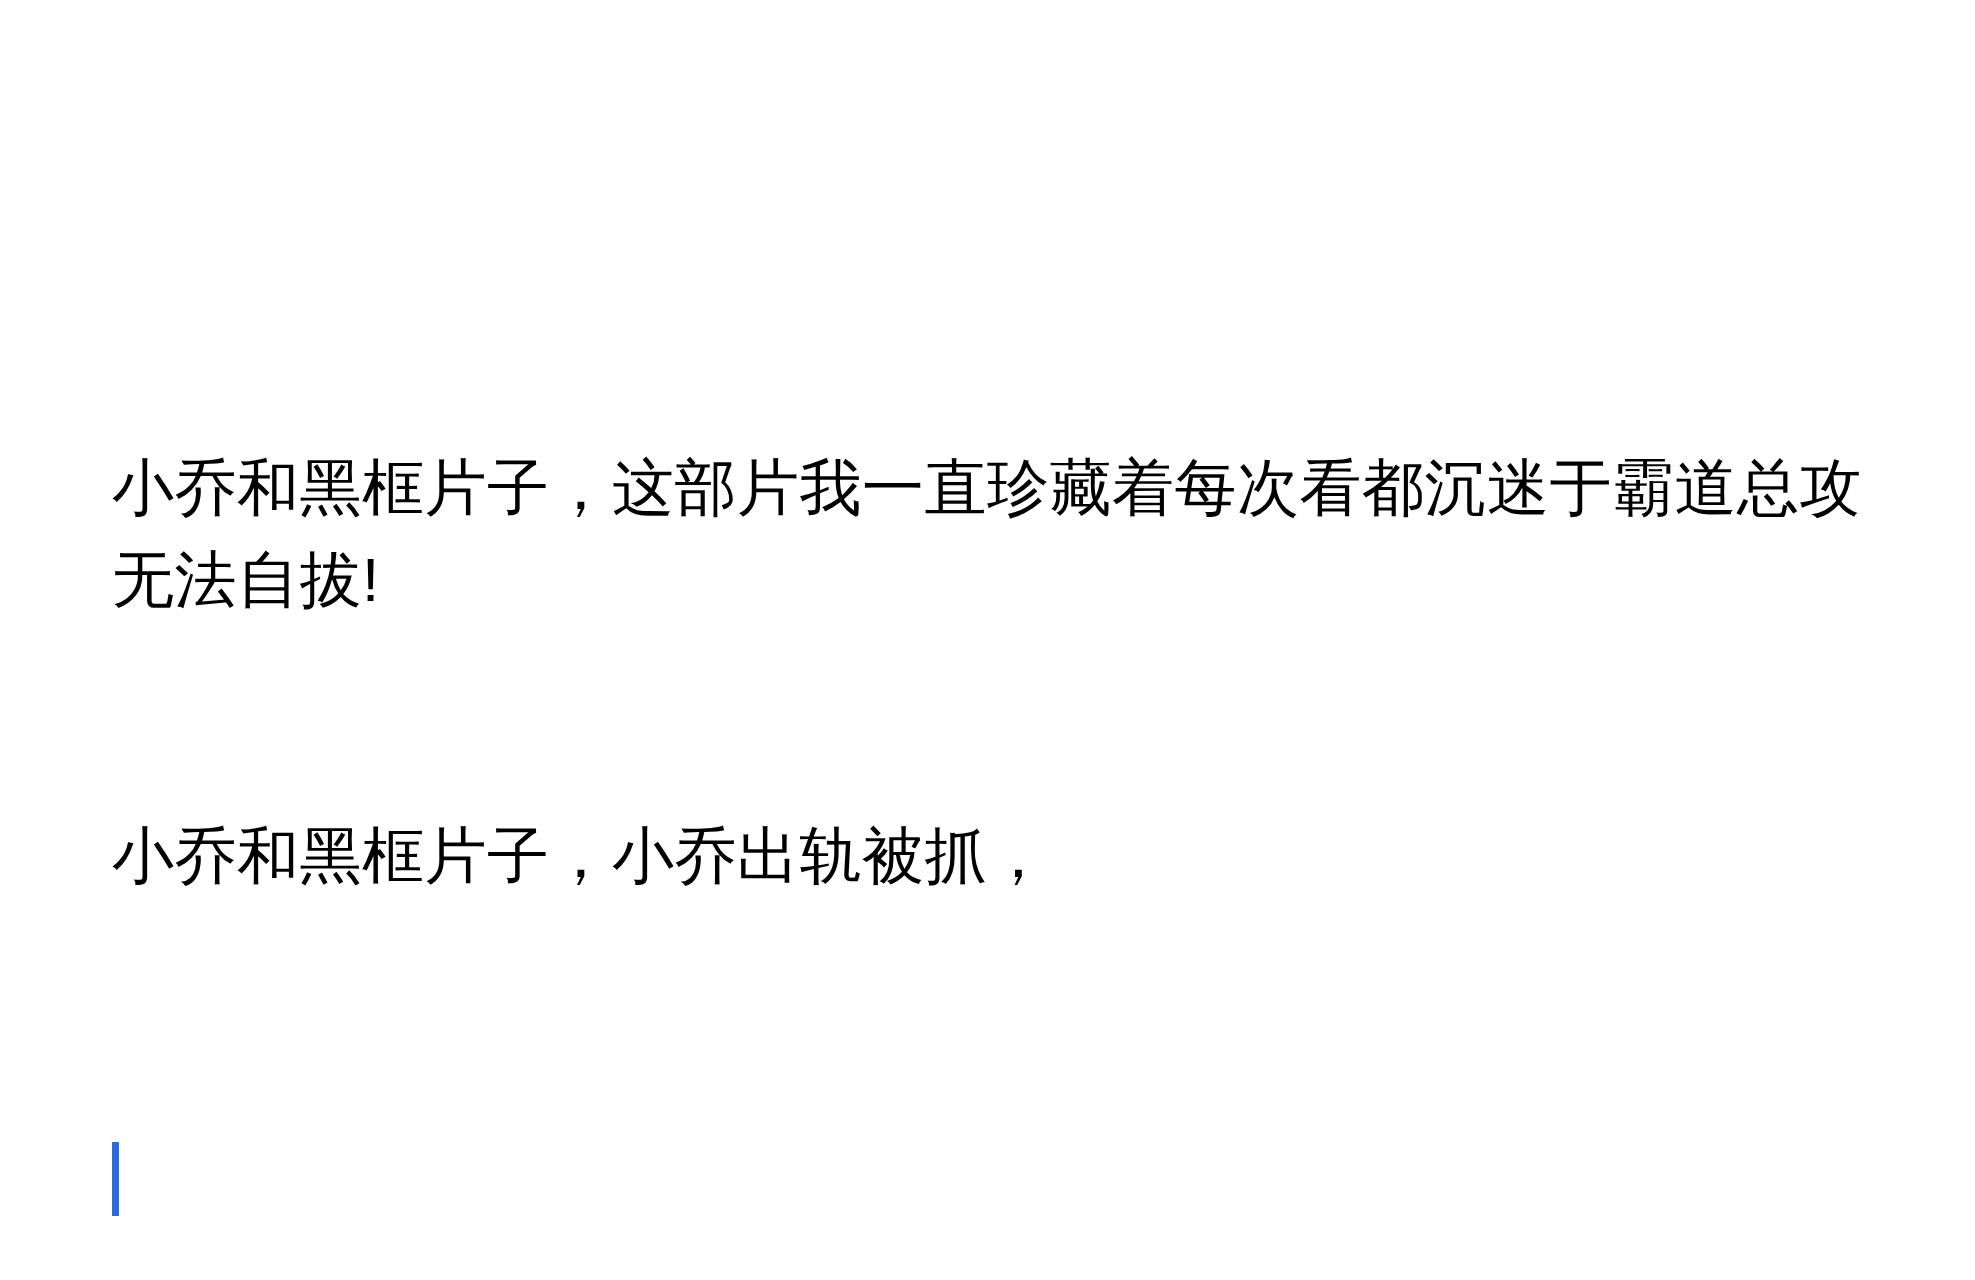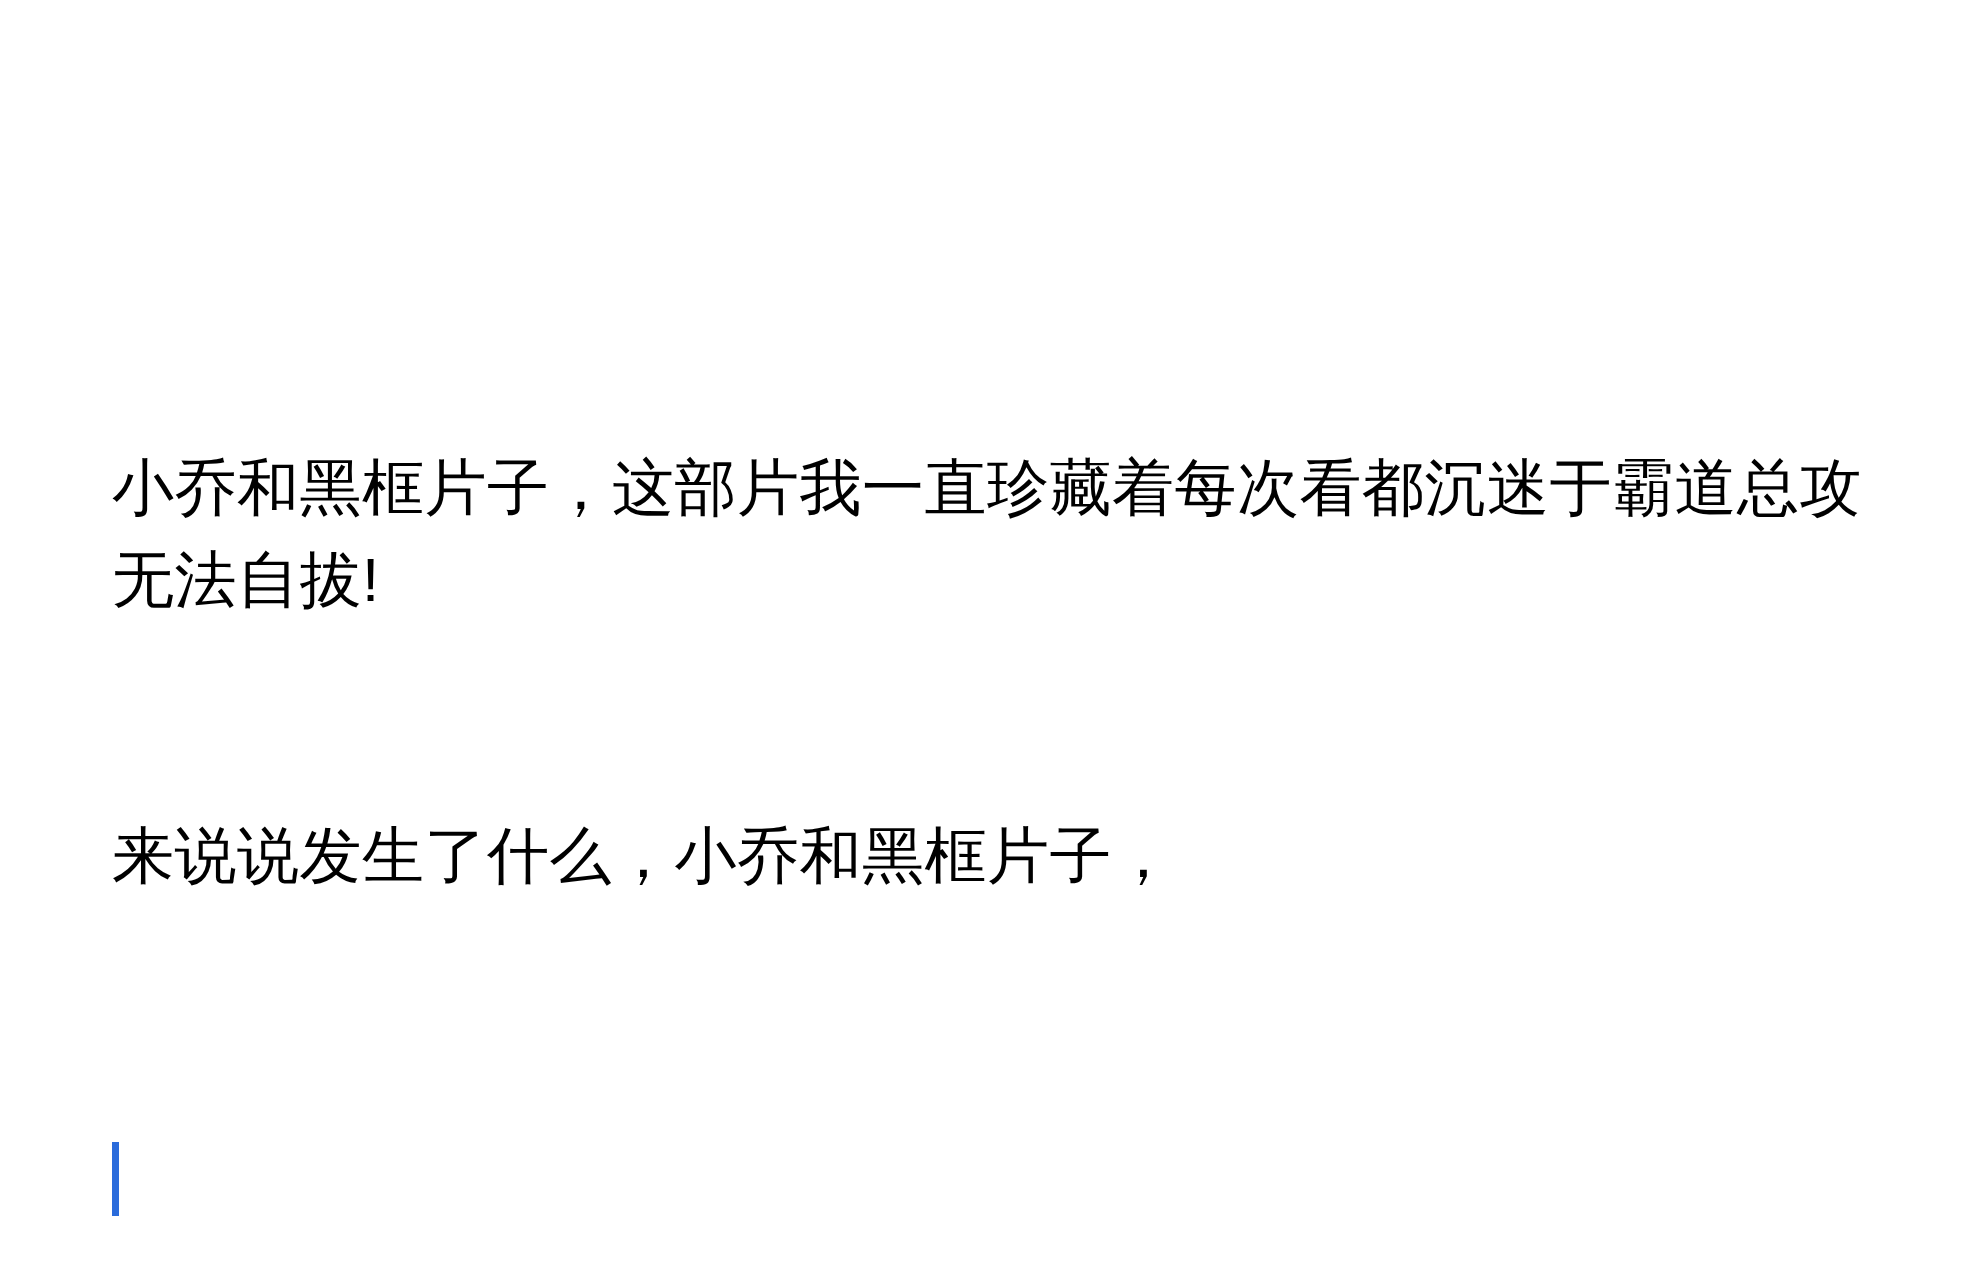--- a/index.html
+++ b/index.html
@@ -53,21 +53,21 @@
     background: #2a6bdb;
   }
 </style>
 </head>
 <body>
 
 <div class="page">
 
   <div class="text-block">
     <p class="para">小乔和黑框片子，这部片我一直珍藏着每次看都沉迷于霸道总攻无法自拔!</p>
-    <p class="para">来说说发生了什么，小乔和黑框片子，</p>
+    <p class="para">小乔和黑框片子，小乔出轨被抓，</p>
     
     
     
     
   </div>
 
   <div class="caret-line">
     <span class="caret"></span>
   </div>
 

